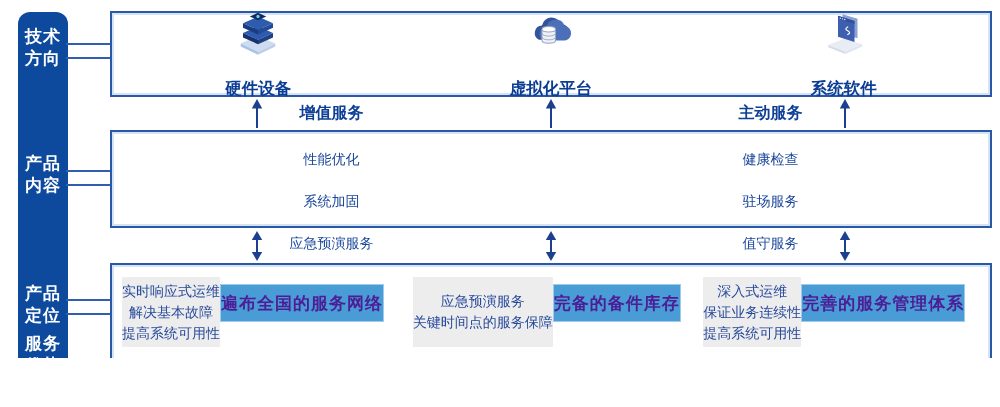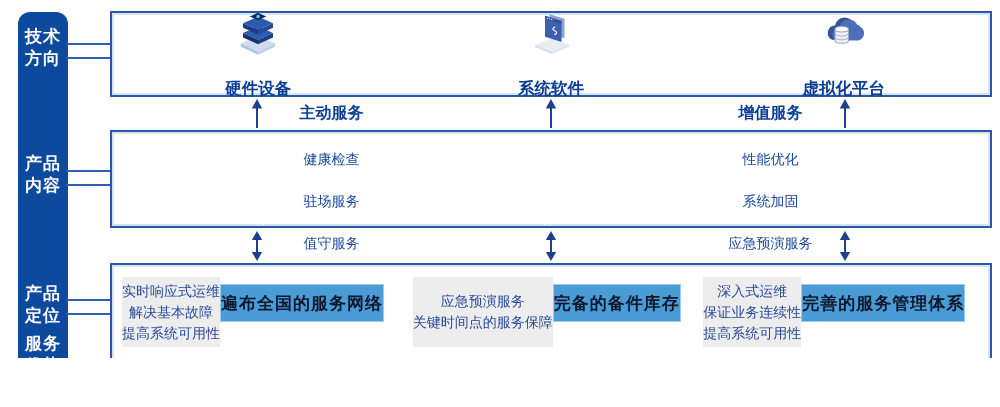--- a/index.html
+++ b/index.html
@@ -40,21 +40,21 @@
   
   .pos-col{flex:1;display:flex;flex-direction:row;}
   .pos-panel{
     background:#ededee;height:70px;display:flex;flex-direction:column;
     align-items:center;justify-content:center;
   }
   .pos-point{font-size:14px;color:#27499a;line-height:1.5;}
   .banner{
     margin-top:7px;height:38px;background:#4a9cd6;border:1px solid #9ecbe9;
     display:flex;align-items:center;justify-content:center;
-    color:#0f172a;font-weight:bold;font-size:17px;letter-spacing:1px;box-sizing:border-box;
+    color:#4c1d95;font-weight:bold;font-size:17px;letter-spacing:1px;box-sizing:border-box;
   }
   
   .arrow-row{position:absolute;left:110px;width:882px;display:flex;}
   .arrow-row .cell{flex:1;display:flex;justify-content:center;}
   .arrows-up{top:99px;height:29px;}
   .arrows-double{top:231px;height:30px;}
 </style>
 </head>
 <body>
 
@@ -91,44 +91,44 @@
         <polygon points="32,10 52,19 32,28 12,19" fill="#2d5bb0"></polygon>
         <polygon points="12,19 32,28 32,34 12,25" fill="#1a3b7d"></polygon>
         <polygon points="52,19 32,28 32,34 52,25" fill="#234a94"></polygon>
         <polygon points="32,5 43,10 32,15 21,10" fill="#0f2d62"></polygon>
         <circle cx="32" cy="10" r="2.2" fill="#6ecfe0"></circle>
       </svg>
       <div class="tech-label">硬件设备</div>
     </div>
     <div class="col">
       <svg class="tech-icon" viewBox="0 0 64 64">
+        <path d="M16 41a10 10 0 0 1 4-19 13 13 0 0 1 25-2 9 9 0 0 1 1 21z" fill="#35539c"></path>
+        <path d="M22 42a9.5 9.5 0 0 1 4-18 12.5 12.5 0 0 1 24-1.5A8.5 8.5 0 0 1 48 42z" fill="#4b6fb8"></path>
+        <path d="M20 27v15a9 3.6 0 0 0 18 0V27" fill="#eef1f7" stroke="#9aa6bf" stroke-width="1.4"></path>
+        <ellipse cx="29" cy="27" rx="9" ry="3.6" fill="#ffffff" stroke="#9aa6bf" stroke-width="1.4"></ellipse>
+        <path d="M20 32.5a9 3.6 0 0 0 18 0" fill="none" stroke="#9aa6bf" stroke-width="1.2"></path>
+        <path d="M20 37.5a9 3.6 0 0 0 18 0" fill="none" stroke="#9aa6bf" stroke-width="1.2"></path>
+      </svg>
+      <div class="tech-label">虚拟化平台</div>
+    </div>
+    <div class="col">
+      <svg class="tech-icon" viewBox="0 0 64 64">
         <polygon points="33,39 56,47 34,57 11,48" fill="#e8edf5"></polygon>
         <polygon points="11,48 34,57 34,60 11,51" fill="#d4dcea"></polygon>
         <polygon points="56,47 34,57 34,60 56,50" fill="#dde4ef"></polygon>
         <polygon points="30,7 50,13 50,39 30,33" fill="#8da2d4"></polygon>
         <polygon points="24,9 46,16 46,44 24,37" fill="#3e5fae"></polygon>
         <polygon points="24,9 46,16 46,20 24,13" fill="#32519c"></polygon>
         <circle cx="27" cy="12.2" r="0.9" fill="#ffffff"></circle>
         <circle cx="30" cy="13.1" r="0.9" fill="#ffffff"></circle>
         <circle cx="33" cy="14" r="0.9" fill="#ffffff"></circle>
         <path d="M37 24q-5 2.5 0 5t0 5" fill="none" stroke="#ffffff" stroke-width="1.6" stroke-linecap="round"></path>
       </svg>
       <div class="tech-label">系统软件</div>
     </div>
-    <div class="col">
-      <svg class="tech-icon" viewBox="0 0 64 64">
-        <path d="M16 41a10 10 0 0 1 4-19 13 13 0 0 1 25-2 9 9 0 0 1 1 21z" fill="#35539c"></path>
-        <path d="M22 42a9.5 9.5 0 0 1 4-18 12.5 12.5 0 0 1 24-1.5A8.5 8.5 0 0 1 48 42z" fill="#4b6fb8"></path>
-        <path d="M20 27v15a9 3.6 0 0 0 18 0V27" fill="#eef1f7" stroke="#9aa6bf" stroke-width="1.4"></path>
-        <ellipse cx="29" cy="27" rx="9" ry="3.6" fill="#ffffff" stroke="#9aa6bf" stroke-width="1.4"></ellipse>
-        <path d="M20 32.5a9 3.6 0 0 0 18 0" fill="none" stroke="#9aa6bf" stroke-width="1.2"></path>
-        <path d="M20 37.5a9 3.6 0 0 0 18 0" fill="none" stroke="#9aa6bf" stroke-width="1.2"></path>
-      </svg>
-      <div class="tech-label">虚拟化平台</div>
-    </div>
   </div>
 
   <div class="arrow-row arrows-up">
     <div class="cell">
         <svg width="14" height="29" viewBox="0 0 14 29">
           <path d="M7 29V8" stroke="#1c3f8f" stroke-width="2"></path>
           <path d="M7 0l5.2 9.5H1.8Z" fill="#1c3f8f"></path>
         </svg>
       </div>
     <div class="cell">
@@ -139,31 +139,31 @@
       </div>
     <div class="cell">
         <svg width="14" height="29" viewBox="0 0 14 29">
           <path d="M7 29V8" stroke="#1c3f8f" stroke-width="2"></path>
           <path d="M7 0l5.2 9.5H1.8Z" fill="#1c3f8f"></path>
         </svg>
       </div>
   </div>
 
   <div class="box box-content">
+    <div class="col">
+      <div class="svc-heading">增值服务</div>
+      <div class="svc-item">性能优化</div>
+      <div class="svc-item">系统加固</div>
+      <div class="svc-item">应急预演服务</div>
+    </div>
     <div class="col">
       <div class="svc-heading">主动服务</div>
       <div class="svc-item">健康检查</div>
       <div class="svc-item">驻场服务</div>
       <div class="svc-item">值守服务</div>
-    </div>
-    <div class="col">
-      <div class="svc-heading">增值服务</div>
-      <div class="svc-item">性能优化</div>
-      <div class="svc-item">系统加固</div>
-      <div class="svc-item">应急预演服务</div>
     </div>
   </div>
 
   <div class="arrow-row arrows-double">
     <div class="cell">
         <svg width="14" height="30" viewBox="0 0 14 30">
           <path d="M7 7v16" stroke="#1c3f8f" stroke-width="2"></path>
           <path d="M7 0l5.2 9H1.8Z" fill="#1c3f8f"></path>
           <path d="M7 30l5.2-9H1.8Z" fill="#1c3f8f"></path>
         </svg>

